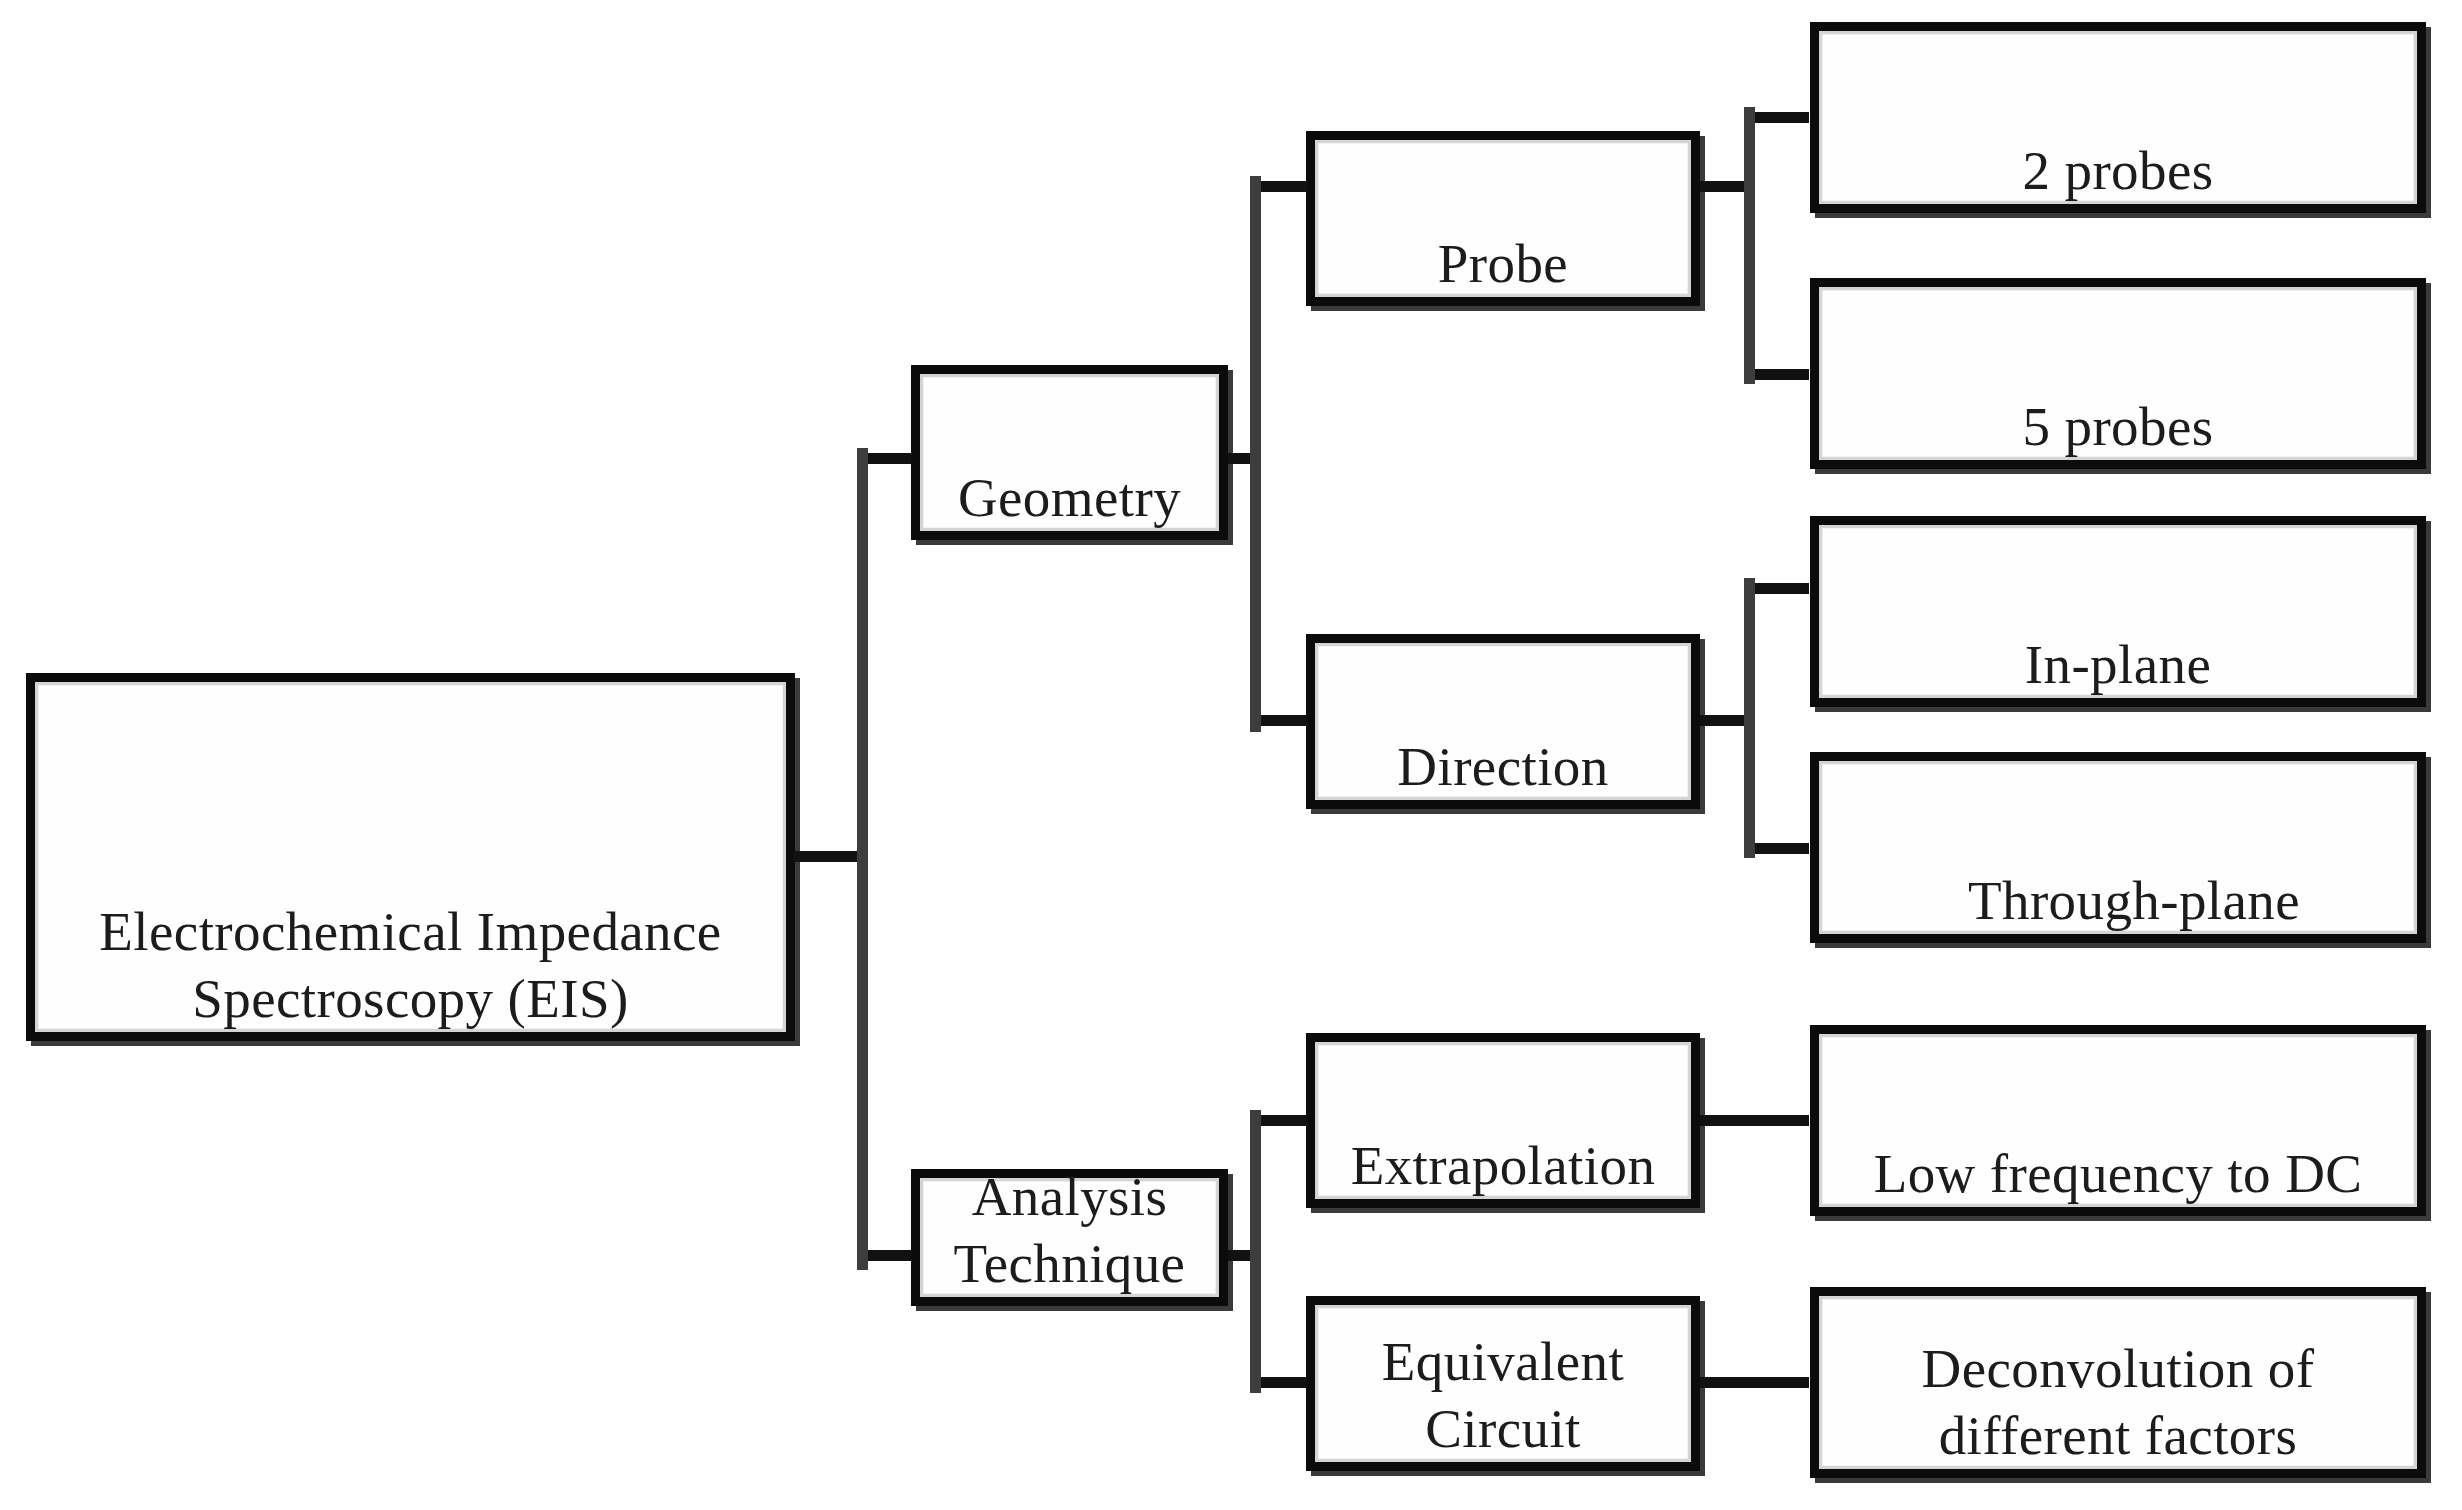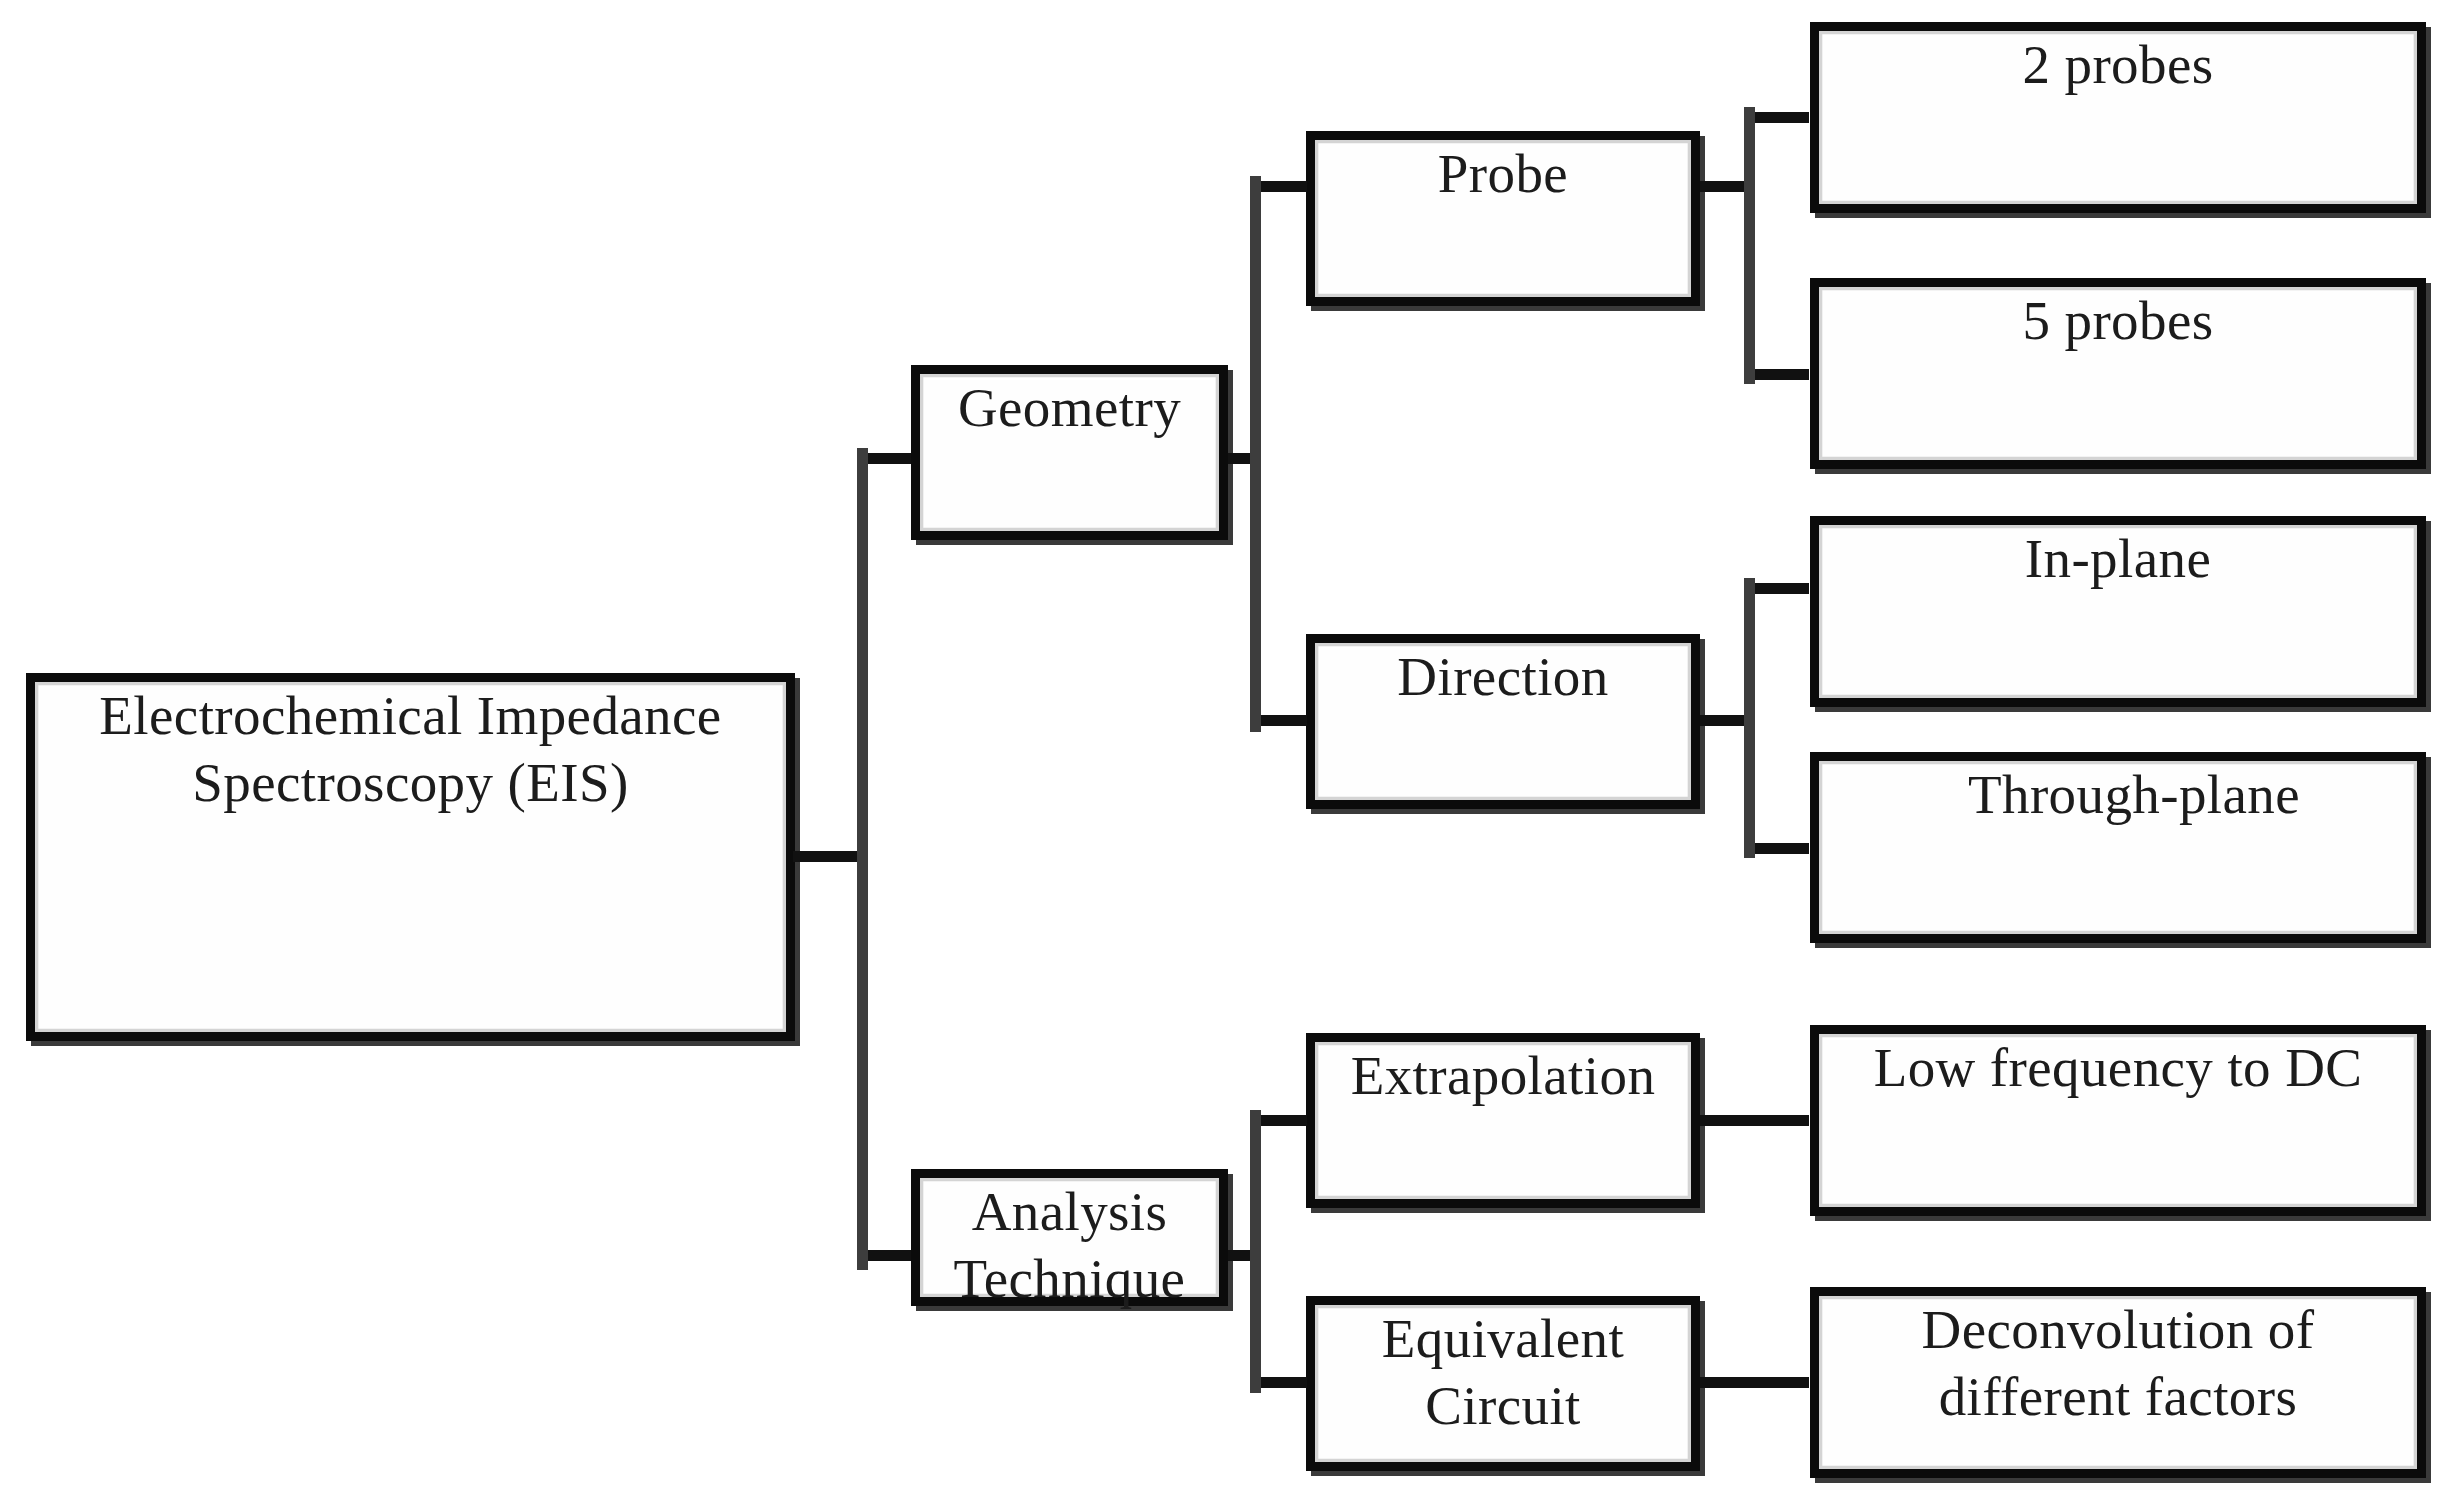--- a/index.html
+++ b/index.html
@@ -12,21 +12,21 @@
     color: #1c1c1c;
     overflow: hidden;
   }
   .node {
     position: absolute;
     box-sizing: border-box;
     background: #fefefe;
     border: 9.2px solid #0b0b0b;
     box-shadow: 5px 5px 0 0 #3a3a3a, inset 0 0 0 3.3px #d4d4d4;
     display: flex;
-    align-items: flex-start;
+    align-items: flex-end;
     justify-content: center;
     text-align: center;
   }
   .node span {
     white-space: pre-line;
     font-size: 55px;
     line-height: 1.22;
     letter-spacing: 0.4px;
   }
   

